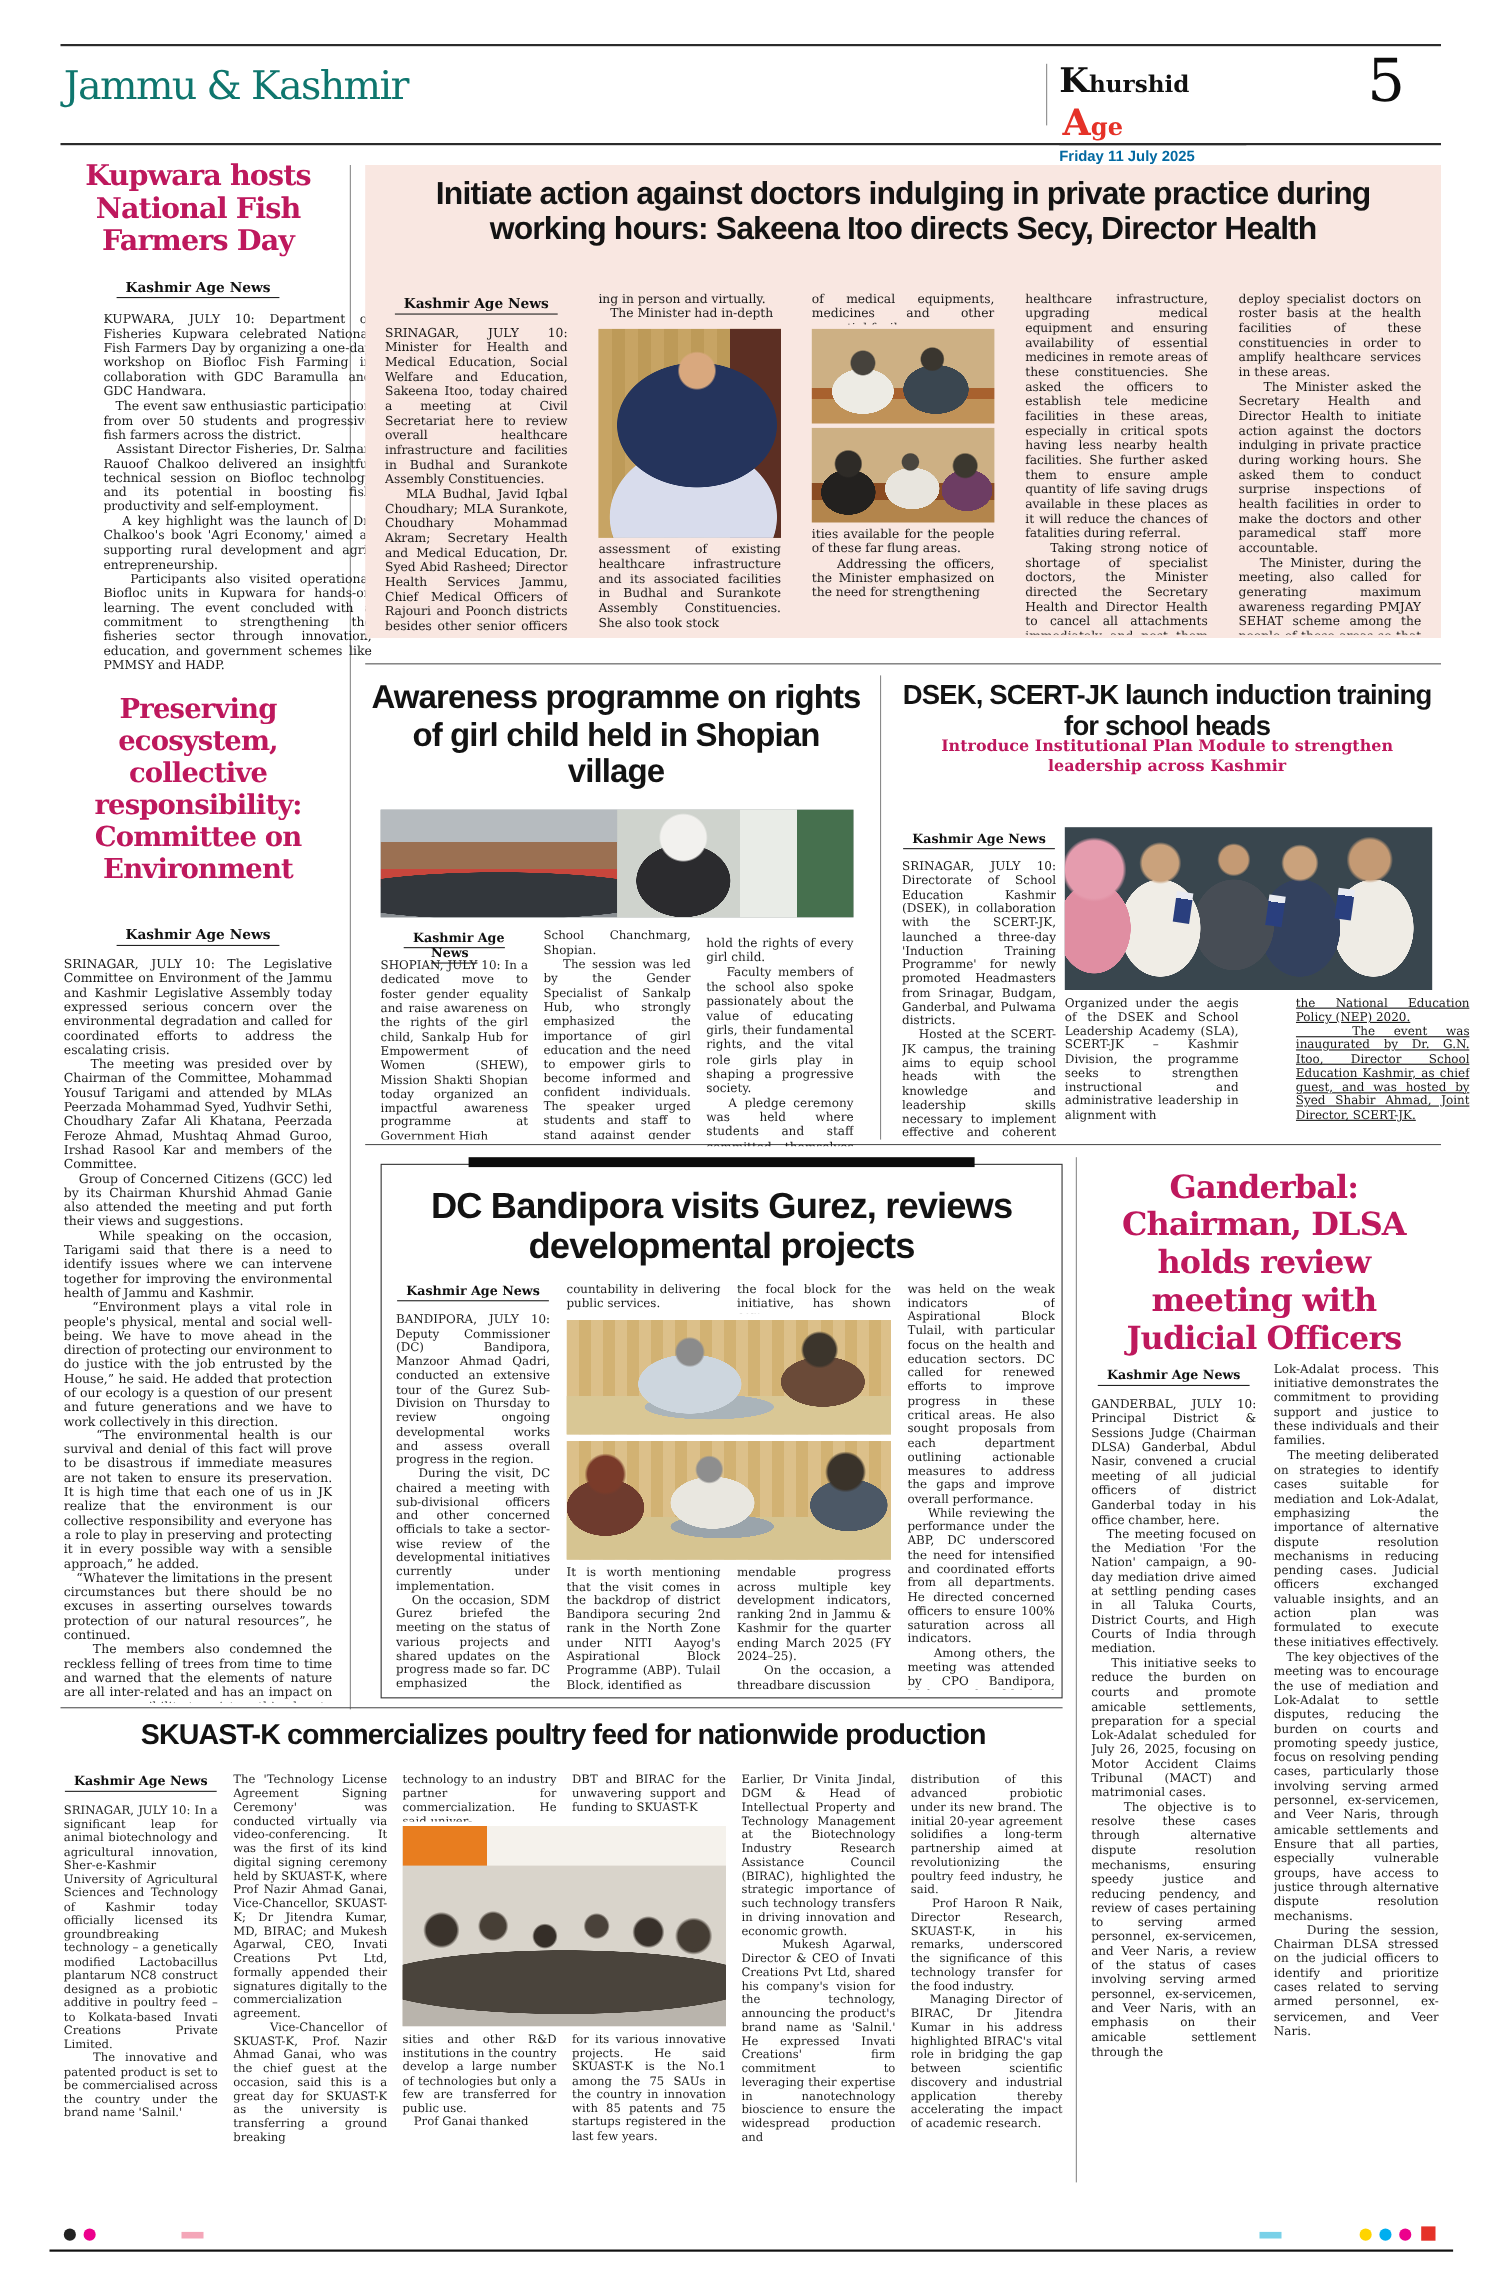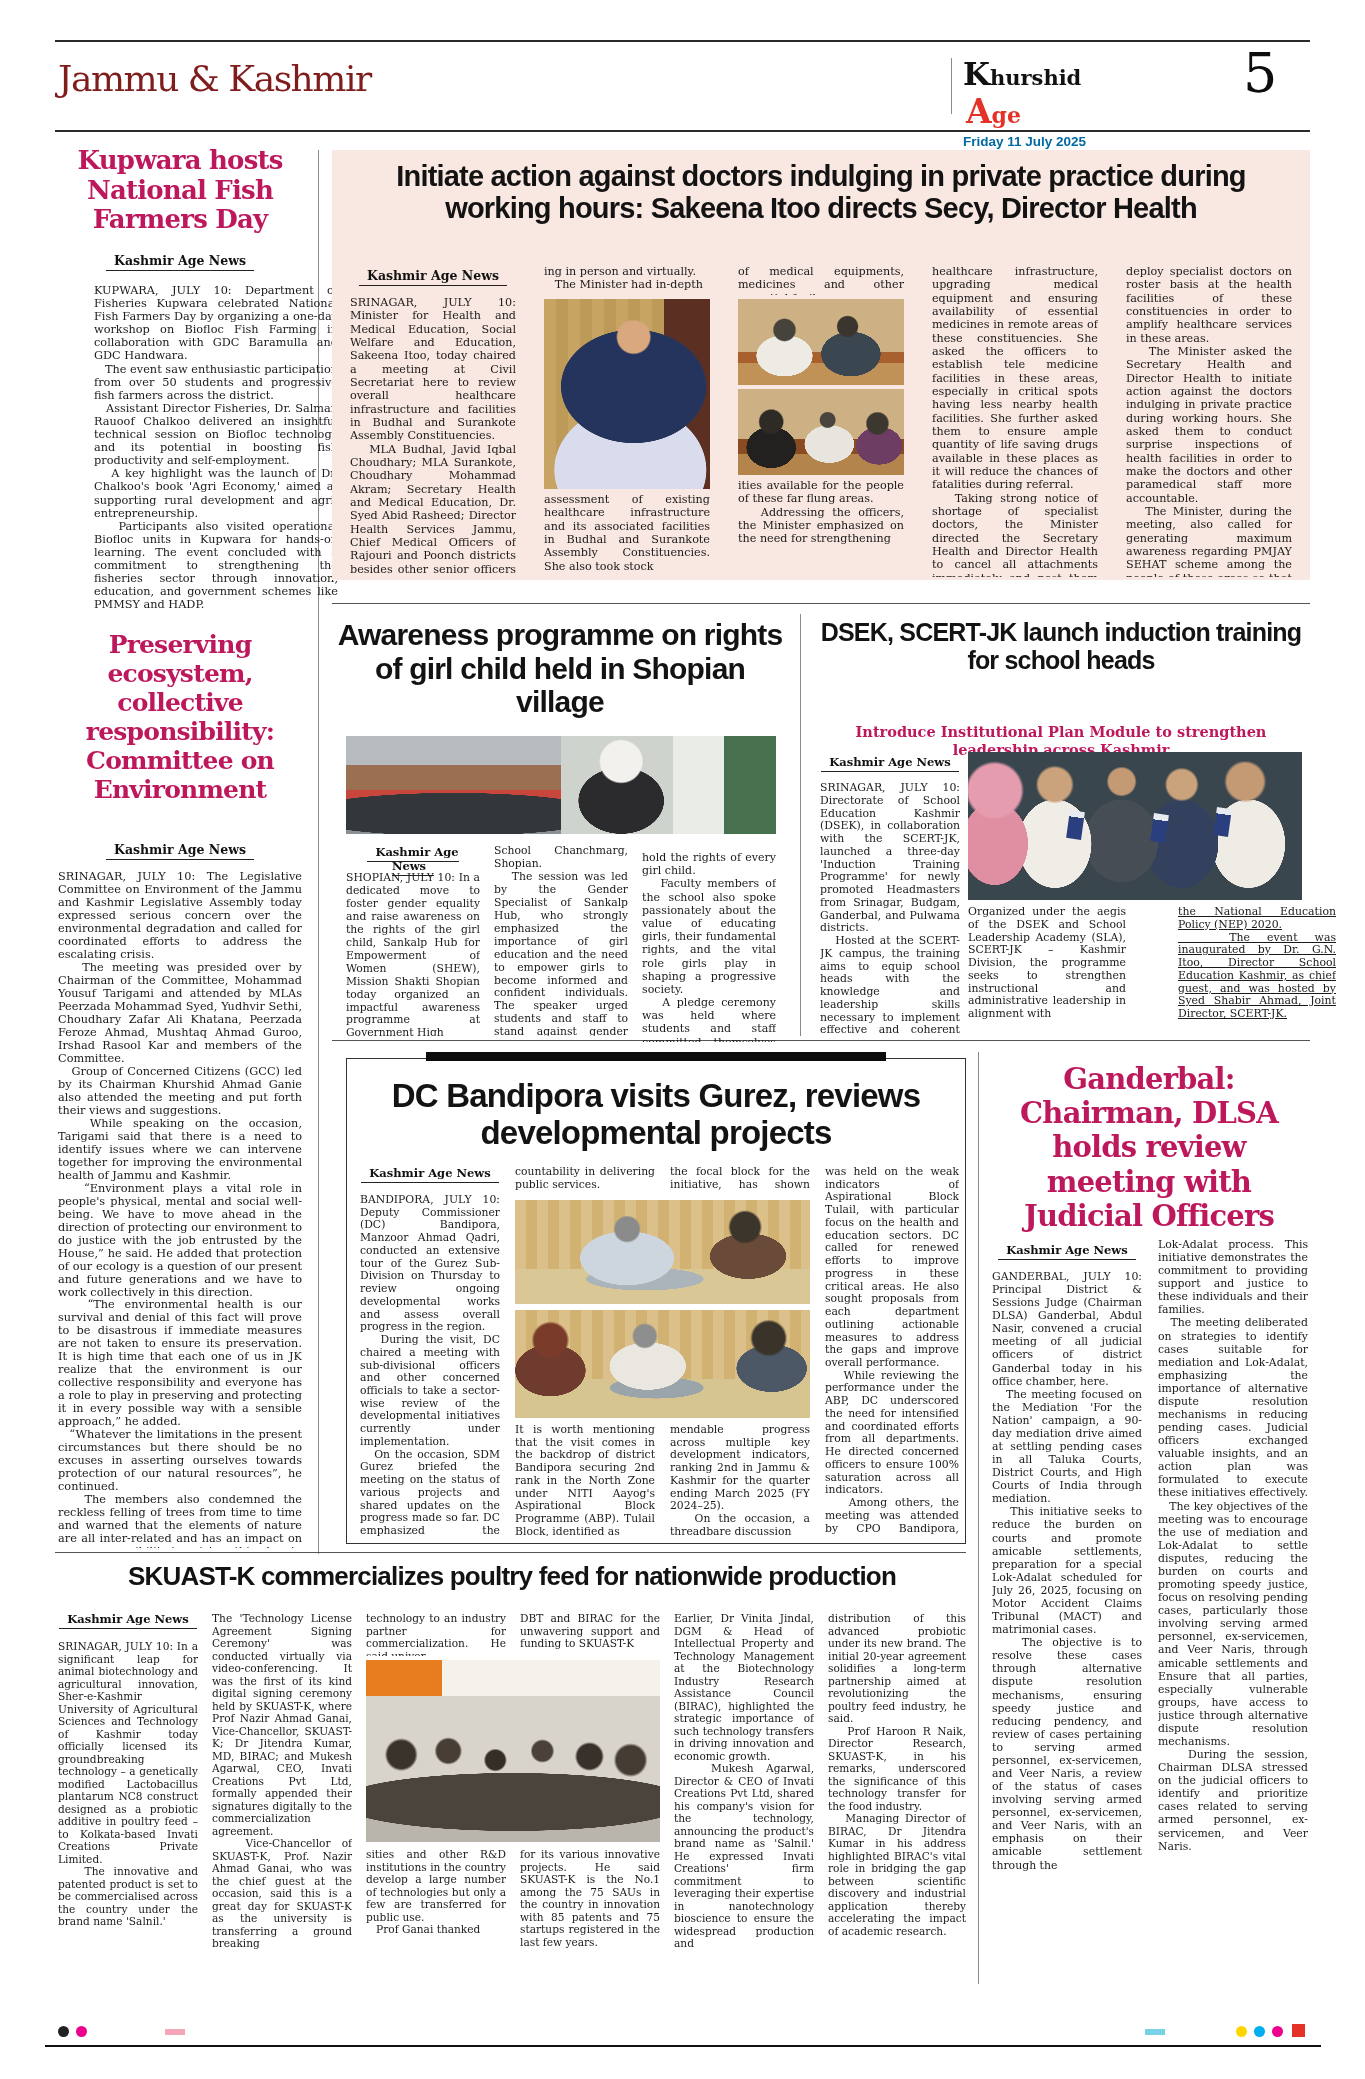--- a/index.html
+++ b/index.html
@@ -7,21 +7,21 @@
   .abs{position:absolute;}
   .hrule{position:absolute;background:#2b2b2b;height:2px;}
   .thin{height:1px;background:#555;}
   .vrule{position:absolute;background:#8a8a8a;width:1px;}
   .serif-t{font-family:"DejaVu Serif",serif;font-weight:700;text-align:center;color:#be185d;letter-spacing:-0.8px;}
   .cond{font-family:"Liberation Sans",sans-serif;font-weight:700;text-align:center;color:#131313;letter-spacing:-0.8px;line-height:1.12;}
   .body-t{font-family:"DejaVu Serif",serif;color:#1a1a1a;text-align:justify;white-space:pre-wrap;overflow:hidden;}
   .byline{font-family:"DejaVu Serif",serif;font-weight:700;font-size:12.5px;text-align:center;color:#111;}
   .byline span{border-bottom:1.5px solid #222;padding:0 8px 2px;}
   .ph{position:absolute;overflow:hidden;background:#c9b088;}
-  .masthead{font-family:"DejaVu Serif",serif;font-size:36px;letter-spacing:-1.5px;color:#7f1d1d;}
+  .masthead{font-family:"DejaVu Serif",serif;font-size:36px;letter-spacing:-1.5px;color:#0f766e;}
   .pagenum{font-family:"DejaVu Serif",serif;font-size:54px;color:#0d0d0d;}
   .logo-black{display:inline-block;font-family:"DejaVu Serif",serif;font-weight:700;font-size:21px;color:#111;}
   .logo-black::first-letter{font-size:31px;}
   .logo-red{display:inline-block;font-family:"DejaVu Serif",serif;font-weight:700;font-size:22px;color:#e53228;margin-left:3px;}
   .logo-red::first-letter{font-size:33px;}
   .date-line{font-family:"Liberation Sans",sans-serif;font-weight:700;font-size:13.5px;color:#0369a1;border-top:1px solid #222;padding-top:2px;}
   .pinkbox{position:absolute;left:332px;top:150px;width:978px;height:430px;background:#f9e7e1;}
   .dcbox{position:absolute;left:346px;top:1058px;width:620px;height:486px;border:1.5px solid #333;box-sizing:border-box;background:#fff;}
   .dcbar{position:absolute;left:426px;top:1052px;width:460px;height:9px;background:#0c0c0c;}
   .dot{position:absolute;border-radius:50%;}
@@ -163,21 +163,21 @@
 <div class="abs byline" style="left:346px;top:845px;width:134px;font-size:11.5px;"><span>Kashmir Age News</span></div>
 <div class="abs body-t" style="left:346px;top:872px;width:134px;height:164px;font-size:10.8px;line-height:1.2;">SHOPIAN, JULY 10: In a dedicated move to foster gender equality and raise awareness on the rights of the girl child, Sankalp Hub for Empowerment of Women (SHEW), Mission Shakti Shopian today organized an impactful awareness programme at Government High</div>
 <div class="abs body-t" style="left:494px;top:845px;width:134px;height:191px;font-size:10.8px;line-height:1.2;">School Chanchmarg, Shopian.
    The session was led by the Gender Specialist of Sankalp Hub, who strongly emphasized the importance of girl education and the need to empower girls to become informed and confident individuals. The speaker urged students and staff to stand against gender discrimination and up-</div>
 <div class="abs body-t" style="left:642px;top:851px;width:134px;height:191px;font-size:11px;line-height:1.2;">hold the rights of every girl child.
    Faculty members of the school also spoke passionately about the value of educating girls, their fundamental rights, and the vital role girls play in shaping a progressive society.
    A pledge ceremony was held where students and staff committed themselves to support and protect the rights of the girl child.
    Awareness stickers carrying powerful messages were pasted in and around the school premises to spread the message beyond the event.</div>
 
 <div class="abs cond" style="left:812px;top:618px;width:498px;font-size:25px;">DSEK, SCERT-JK launch induction training for school heads</div>
-<div class="abs serif-t" style="left:822px;top:723px;width:478px;font-size:14.5px;line-height:1.25;letter-spacing:0;">Introduce Institutional Plan Module to strengthen leadership across Kashmir</div>
+<div class="abs serif-t" style="left:822px;top:670px;width:478px;font-size:14.5px;line-height:1.25;letter-spacing:0;">Introduce Institutional Plan Module to strengthen leadership across Kashmir</div>
 <div class="abs byline" style="left:820px;top:755px;width:140px;font-size:11.5px;"><span>Kashmir Age News</span></div>
 <div class="abs body-t" style="left:820px;top:782px;width:140px;height:254px;font-size:10.9px;line-height:1.17;">SRINAGAR, JULY 10: Directorate of School Education Kashmir (DSEK), in collaboration with the SCERT-JK, launched a three-day 'Induction Training Programme' for newly promoted Headmasters from Srinagar, Budgam, Ganderbal, and Pulwama districts.
    Hosted at the SCERT-JK campus, the training aims to equip school heads with the knowledge and leadership skills necessary to implement effective and coherent institutional planning.</div>
 <div class="ph ph-dsek" style="left:968px;top:752px;width:334px;height:148px;">
   <div class="booklet" style="left:30%;top:40%;"></div>
   <div class="booklet" style="left:55%;top:42%;"></div>
   <div class="booklet" style="left:74%;top:38%;"></div>
 </div>
 <div class="abs body-t" style="left:968px;top:906px;width:158px;height:130px;font-size:10.9px;line-height:1.17;">Organized under the aegis of the DSEK and School Leadership Academy (SLA), SCERT-JK – Kashmir Division, the programme seeks to strengthen instructional and administrative leadership in alignment with</div>
 <div class="abs body-t" style="left:1178px;top:906px;width:158px;height:130px;font-size:10.9px;line-height:1.17;text-decoration:underline;">the National Education Policy (NEP) 2020.

